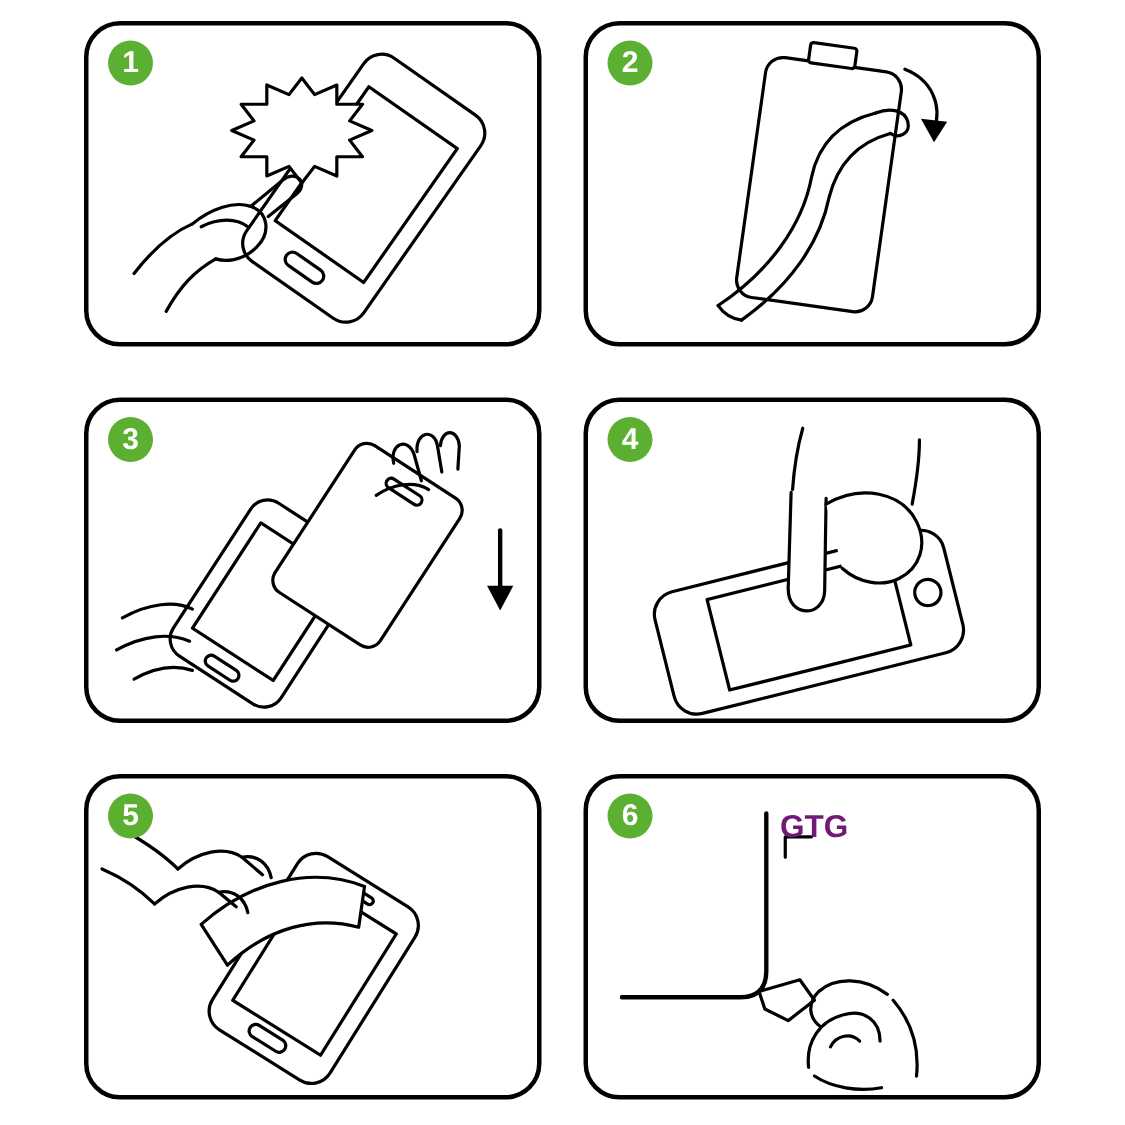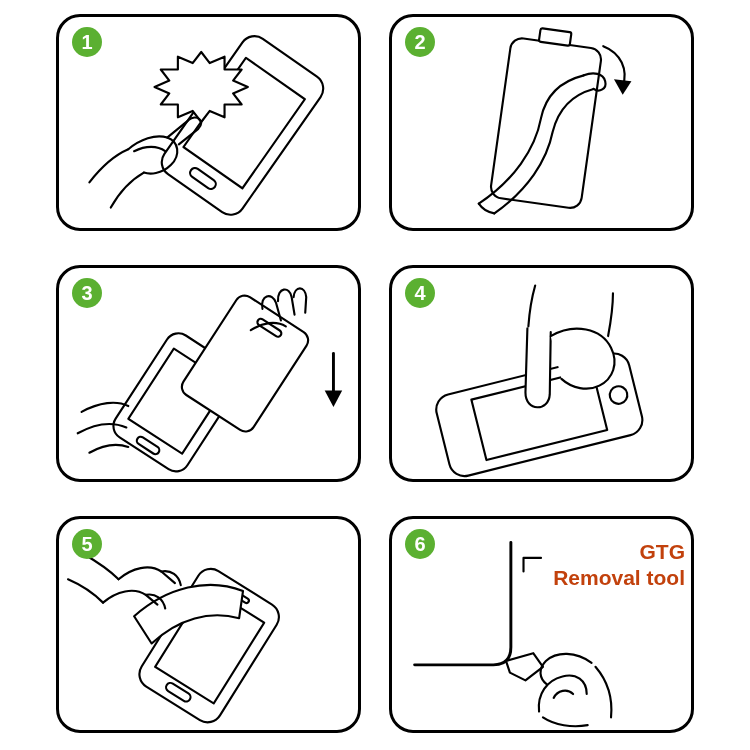--- a/index.html
+++ b/index.html
@@ -40,25 +40,25 @@
   }
   svg.illus {
     position: absolute; inset: 0;
     width: 100%; height: 100%;
     display: block;
   }
   .tool-label {
     position: absolute;
     left: 128px; top: 20px;
     width: 165px;
-    text-align: right;
+    text-align: left;
     font-weight: bold;
     font-size: 21px;
     line-height: 26px;
-    color: #c2410c;
+    color: #701a75;
     z-index: 2;
   }
 </style>
 </head>
 <body style="background: rgb(255, 255, 255);">
 
 <div class="sheet">
 
   <div class="panel">
     <div class="badge" style="background: rgb(91, 176, 49);">
@@ -186,21 +186,20 @@
       </g>
     </svg>
   </div>
 
   <div class="panel">
     <div class="badge" style="background: rgb(91, 176, 49);">
       <span>6</span>
     </div>
     <div class="tool-label">
       <div>GTG</div>
-      <div>Removal tool</div>
     </div>
     <svg class="illus" viewBox="0 0 305 217">
       <g fill="none" stroke="#000" stroke-width="2.2" stroke-linecap="round" stroke-linejoin="round">
         <path stroke-width="3" d="M22 150 L103 150 Q121 150 121 132 L121 24"></path>
         <path d="M152 40 L134 40 L134 54"></path>
         <path fill="#fff" d="M116 146 L144 138 L154 152 L136 166 L120 158 Z"></path>
         <g>
           <path d="M204 148 C188 136 168 136 157 146 C149 154 150 164 158 170"></path>
           <path d="M150 198 C148 180 158 166 174 162 C188 158 199 166 199 180"></path>
           <path d="M165 184 C169 176 179 174 185 180"></path>

